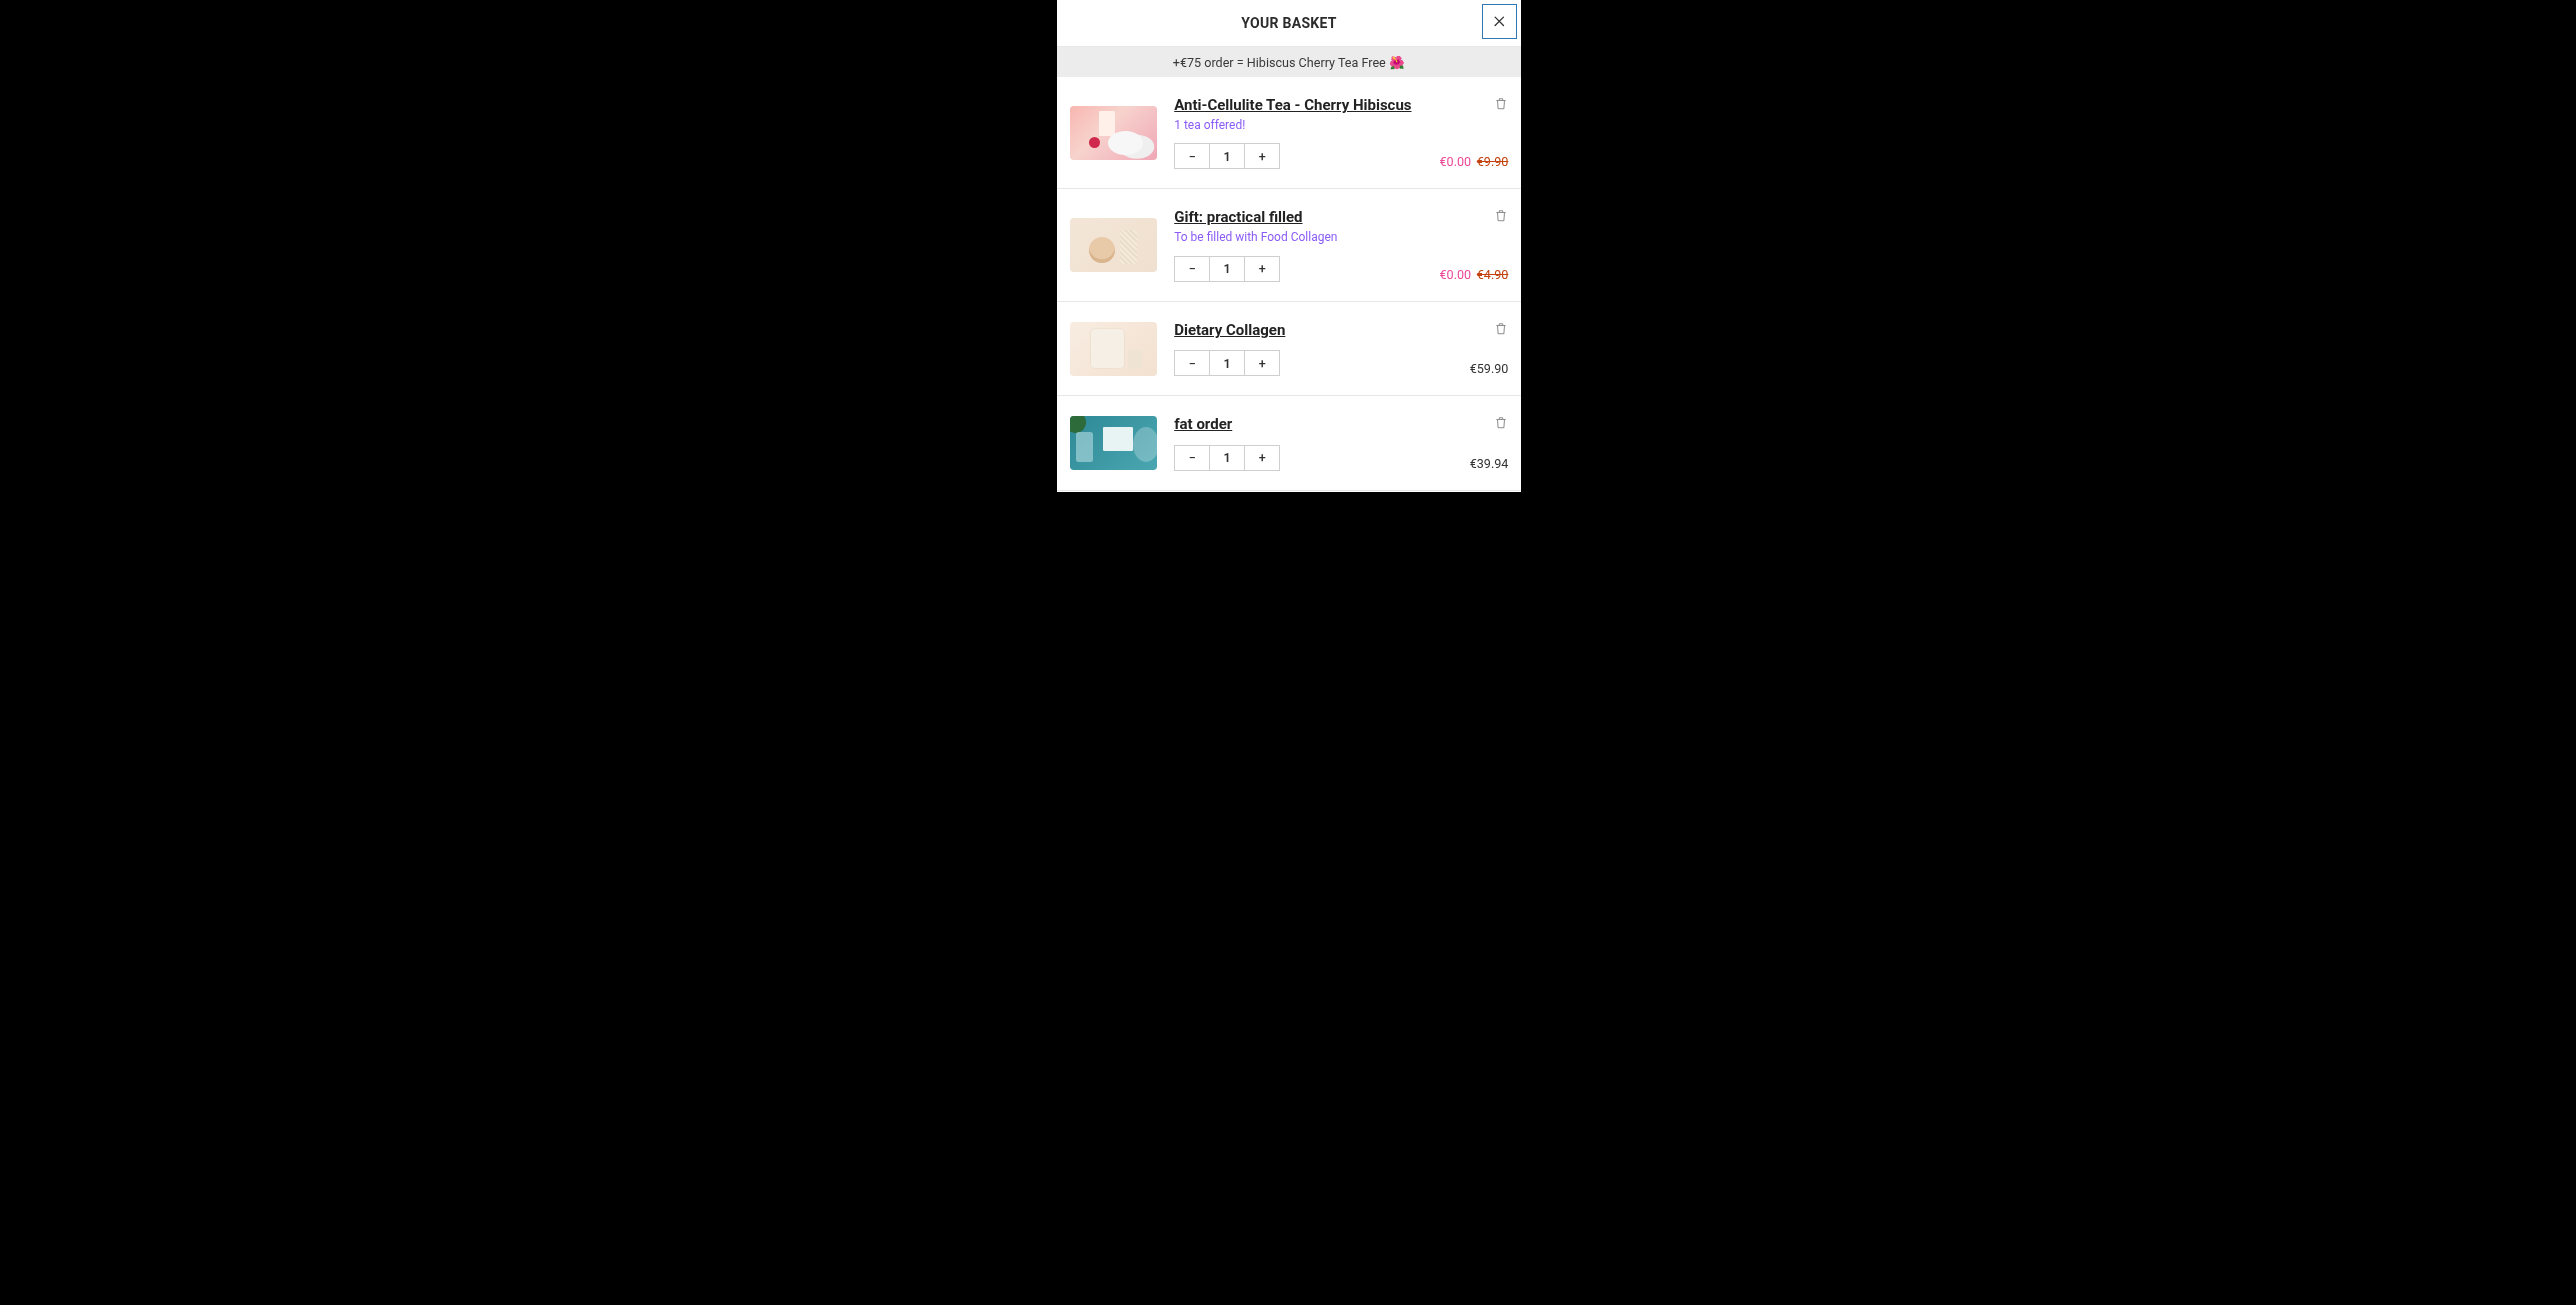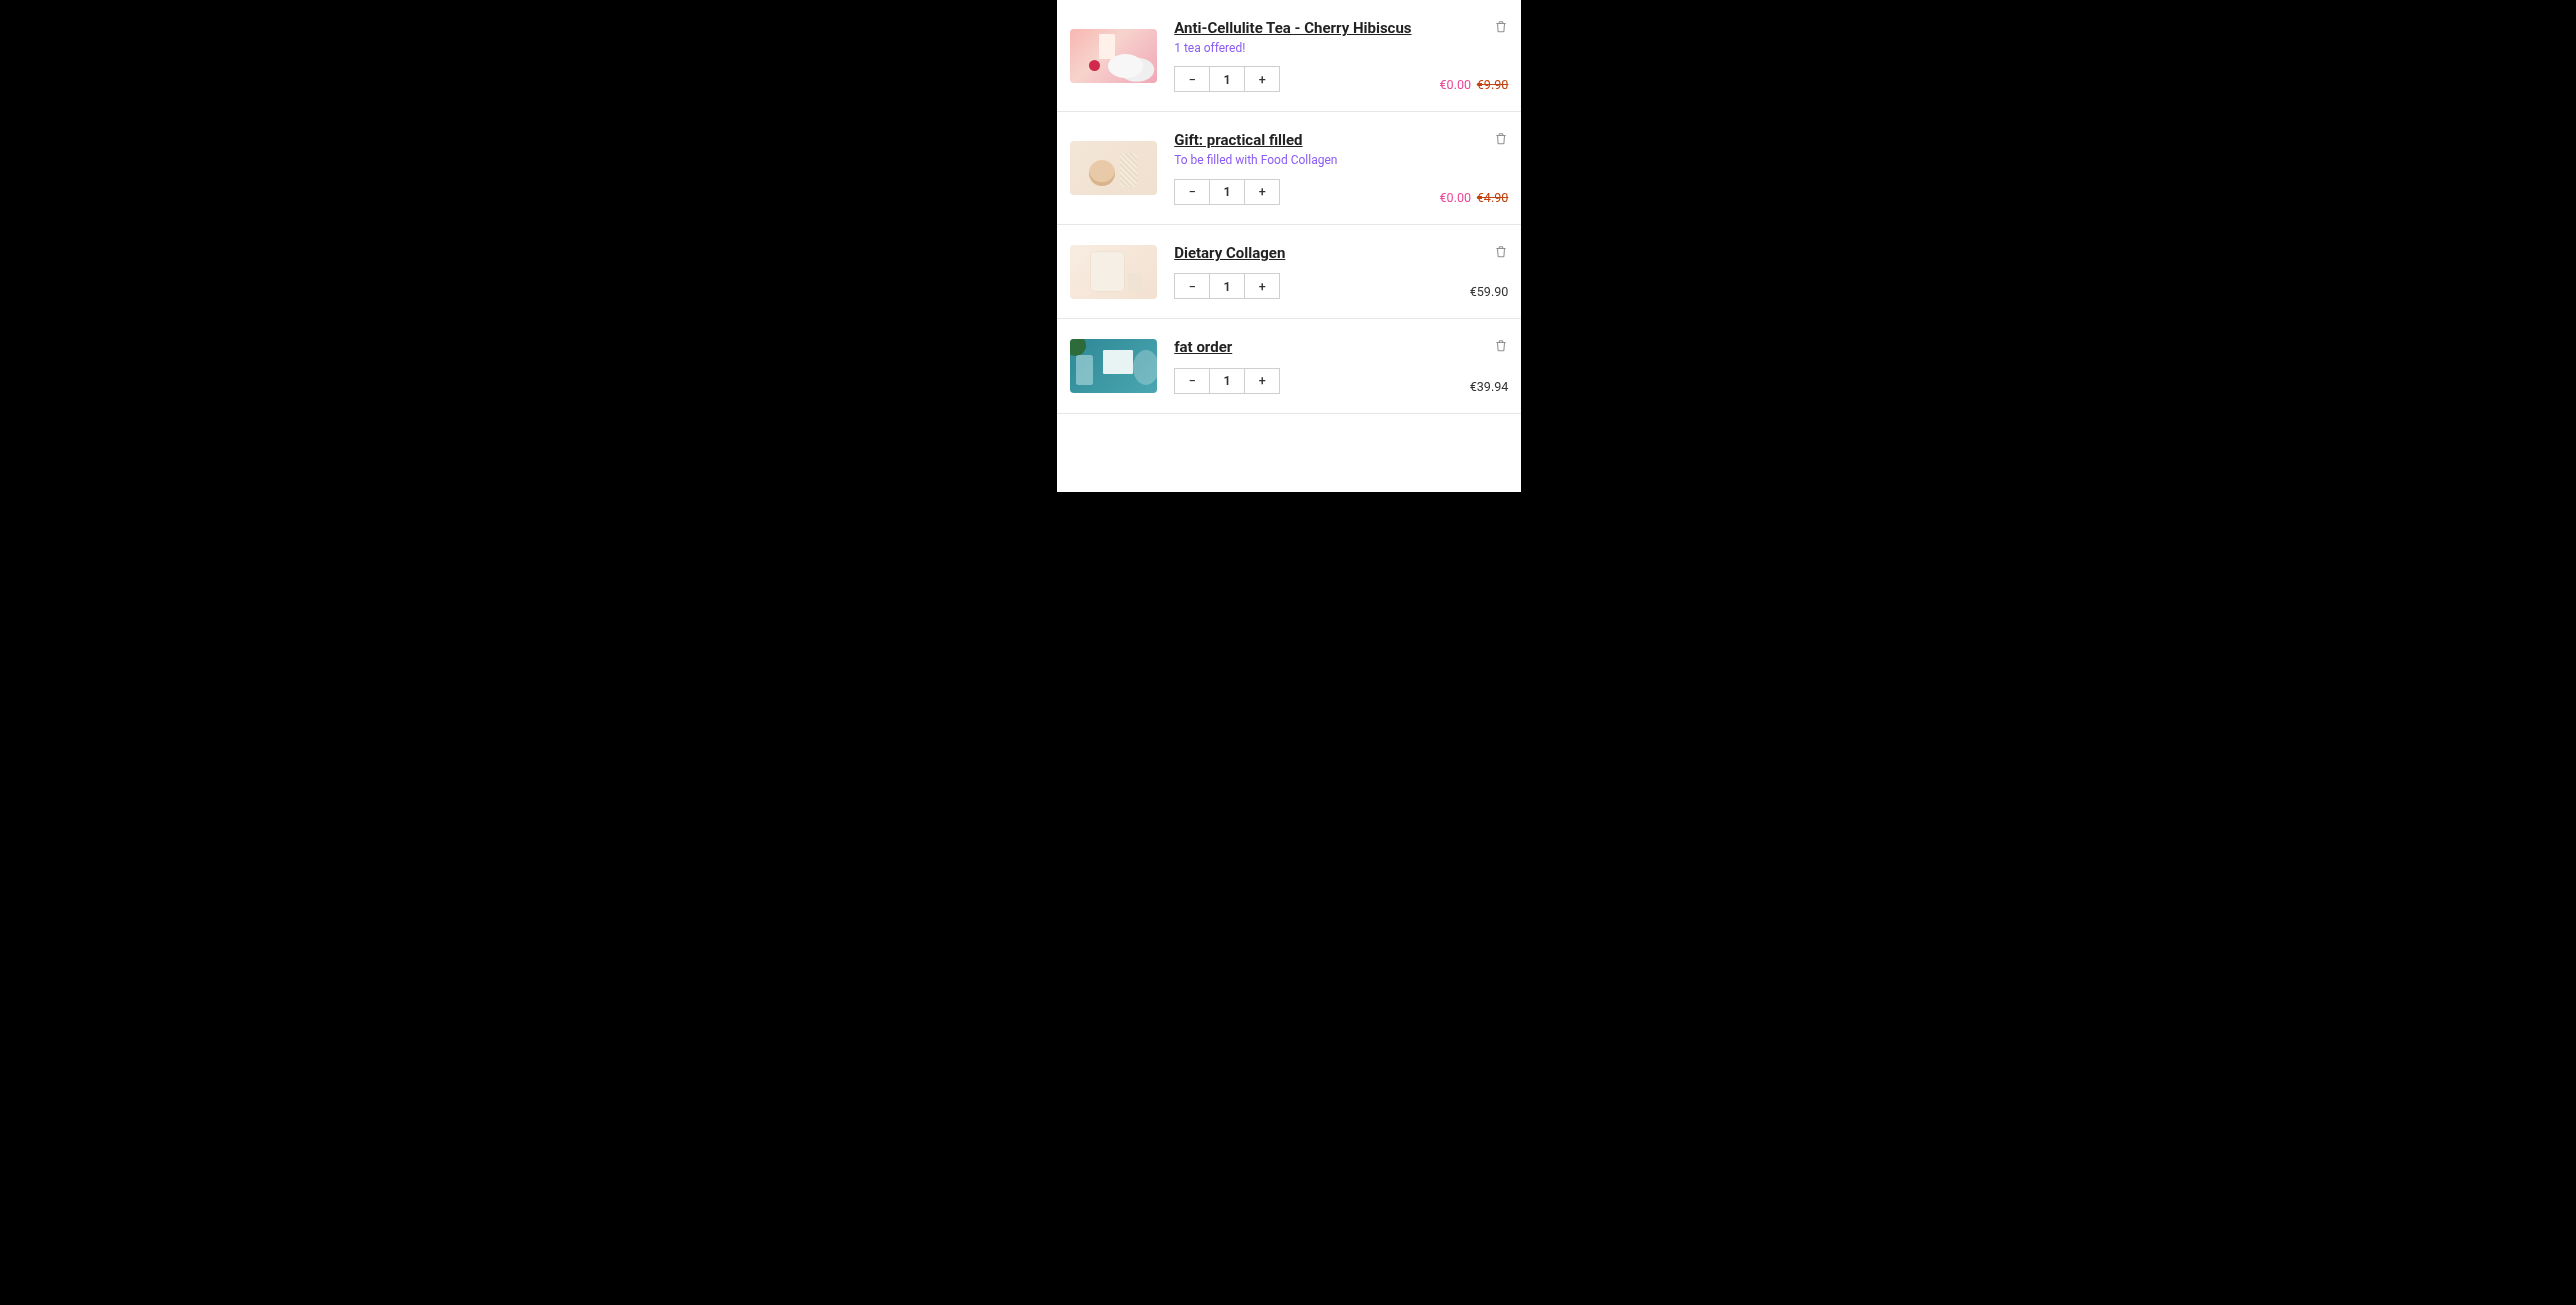--- a/index.html
+++ b/index.html
@@ -168,21 +168,36 @@
   }
   .price .free { color:#ec4899; }
   .price .old  { color:#c2410c; text-decoration: line-through; margin-left:2.5px; }
 </style>
 </head>
 <body>
 
 <div class="stage">
   <div class="panel">
 
-
+    <div class="header">
+      <h1>YOUR BASKET</h1>
+      <div class="close-btn">
+        <span>
+          <svg viewBox="0 0 24 24" fill="none" stroke="#333" stroke-width="2.5" stroke-linecap="round">
+            <line x1="4" y1="4" x2="20" y2="20"></line>
+              <line x1="20" y1="4" x2="4" y2="20"></line>
+          </svg>
+        </span>
+      </div>
+    </div>
+
+    <div class="promo">
+      <span>+€75 order = Hibiscus Cherry Tea Free</span>
+      <span class="promo-emoji">🌺</span>
+    </div>
 
     <div class="items">
 
       <div class="item">
         <div class="thumb t1">
             <span class="dot"></span>
           </div>
         <div class="info">
           <a class="title">Anti-Cellulite Tea - Cherry Hibiscus</a>
           <div class="subtitle">1 tea offered!</div>

